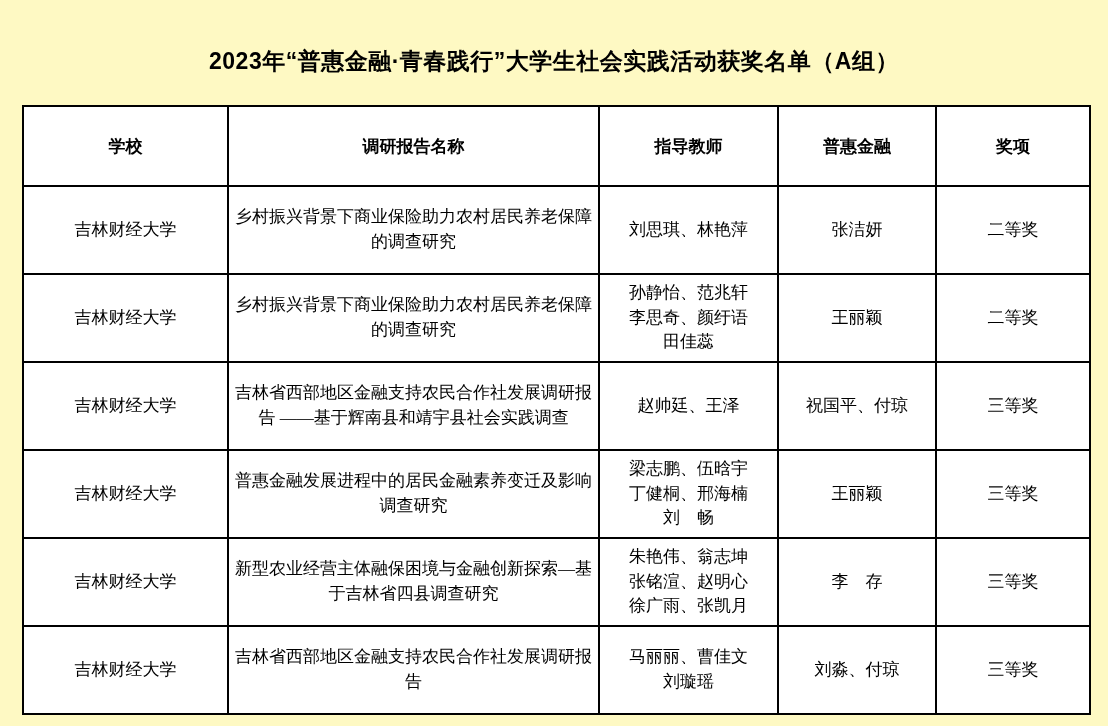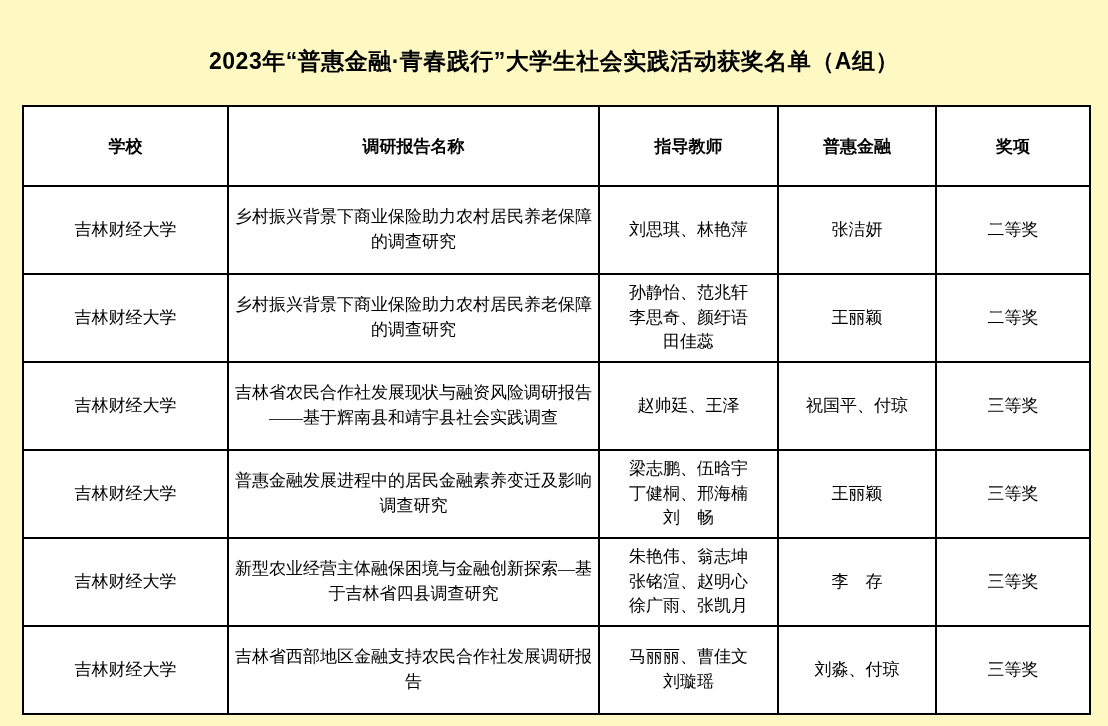--- a/index.html
+++ b/index.html
@@ -101,21 +101,21 @@
             <div class="team-line">孙静怡、范兆轩</div>
             <div class="team-line">李思奇、颜纡语</div>
             <div class="team-line">田佳蕊</div>
           </td>
       <td class="teacher-cell">王丽颖</td>
       <td class="award-cell">二等奖</td>
     </tr>
 
     <tr>
       <td class="school-cell">吉林财经大学</td>
-      <td class="report-cell">吉林省农民合作社发展现状与融资风险调研报告 ——基于辉南县和靖宇县社会实践调查</td>
+      <td class="report-cell">吉林省西部地区金融支持农民合作社发展调研报告 ——基于辉南县和靖宇县社会实践调查</td>
       <td class="team-cell">
             <div class="team-line">赵帅廷、王泽</div>
           </td>
       <td class="teacher-cell">祝国平、付琼</td>
       <td class="award-cell">三等奖</td>
     </tr>
 
     <tr>
       <td class="school-cell">吉林财经大学</td>
       <td class="report-cell">普惠金融发展进程中的居民金融素养变迁及影响调查研究</td>

